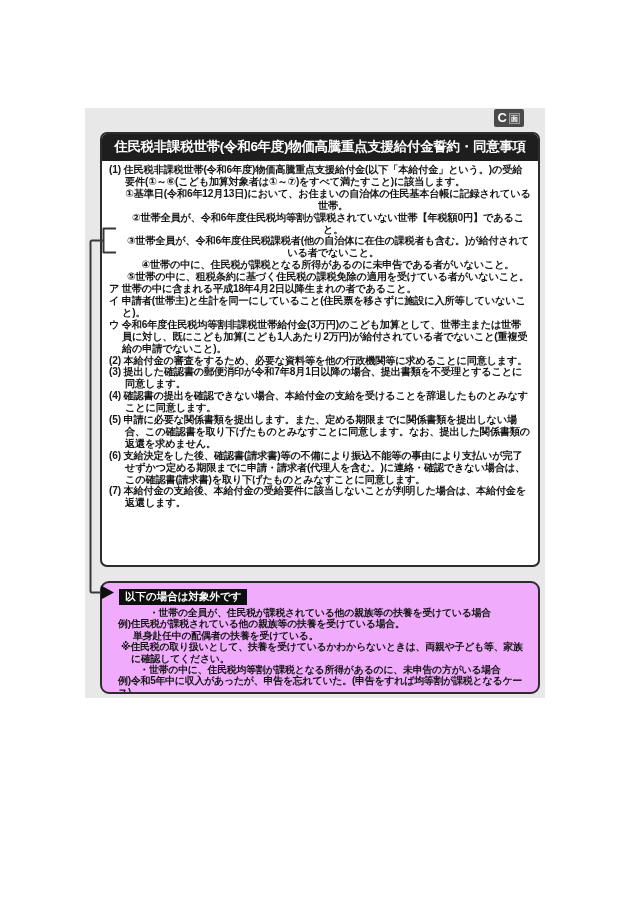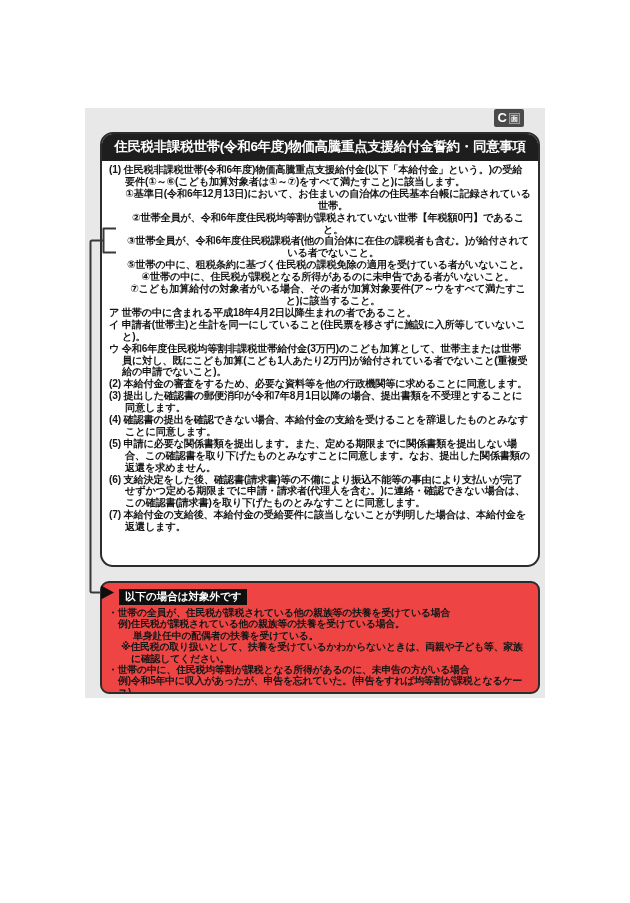--- a/index.html
+++ b/index.html
@@ -13,45 +13,45 @@
   .side-badge {
     position:absolute; top:1px; right:21px; height:18px; padding:0 4px;
     background:#4a4a4a; color:#ffffff; font-weight:bold;
     display:flex; align-items:center; gap:2px; border-radius:2px;
   }
   .side-c { font-size:13px; line-height:18px; }
   .side-men { font-size:7px; line-height:9px; background:#5d5d5d; border:1px solid #9a9a9a; padding:0 1px; }
 
   .main-box {
     position:absolute; left:15px; top:24px; width:440px; height:435px;
-    background:#ffffff; border:2px solid #2c2c2c; border-radius:13px; overflow:hidden;
+    background:#ffffff; border:2px solid #2c2c2c; border-radius:7px; overflow:hidden;
   }
   .box-header {
     height:27px; background:#1e1e1e; color:#ffffff; font-weight:bold;
     font-size:13.5px; line-height:26px; text-align:center; letter-spacing:-0.3px;
   }
   .box-body {
     padding:3px 7px; font-size:10.2px; line-height:11.9px; font-weight:bold;
     color:#161616; letter-spacing:-0.2px; text-align:left;
   }
   .t-num  { padding-left:16px; text-indent:-16px; }
   .t-circ { margin-left:16px; padding-left:10.2px; text-indent:-10.2px;text-align:center; }
   .t-kana { padding-left:13px; text-indent:-13px; }
 
   .bottom-box {
     position:absolute; left:15px; top:473px; width:440px; height:113px;
-    background:#ef4444; border:2px solid #2c2c2c; border-radius:9px;
+    background:#f0abfc; border:2px solid #2c2c2c; border-radius:9px;
     padding:3px 6px 4px; overflow:hidden;
   }
   .bb-badge {
     display:inline-block; margin-left:11px; background:#0e0e0e; color:#ffffff;
     font-size:10.5px; font-weight:bold; padding:1px 6px 2px; line-height:13px;
   }
   .bb-body { margin-top:2px; font-size:9.9px; line-height:11.4px; font-weight:bold; color:#161616; letter-spacing:-0.2px; }
-  .bb-bullet  { padding-left:10px; text-indent:-10px; }
+  .bb-bullet  { padding-left:10px; text-indent:-10px;text-align:center; }
   .bb-example { margin-left:10px; }
   .bb-example2{ margin-left:25px; }
   .bb-note    { margin-left:13px; padding-left:10px; text-indent:-10px; }
   .bb-last    { margin-left:10px; font-size:10px; letter-spacing:-0.3px; }
 
   .connector { position:absolute; left:0; top:0; pointer-events:none; }
 </style>
 </head>
 <body>
 
@@ -63,23 +63,22 @@
       <span class="side-men">面</span>
     </div>
 
     <div class="main-box">
       <div class="box-header">住民税非課税世帯(令和6年度)物価高騰重点支援給付金誓約・同意事項</div>
       <div class="box-body">
         <p class="t-num">(1) 住民税非課税世帯(令和6年度)物価高騰重点支援給付金(以下「本給付金」という。)の受給要件(①～⑥(こども加算対象者は①～⑦)をすべて満たすこと)に該当します。</p>
         <p class="t-circ">①基準日(令和6年12月13日)において、お住まいの自治体の住民基本台帳に記録されている世帯。</p>
         <p class="t-circ">②世帯全員が、令和6年度住民税均等割が課税されていない世帯【年税額0円】であること。</p>
         <p class="t-circ">③世帯全員が、令和6年度住民税課税者(他の自治体に在住の課税者も含む。)が給付されている者でないこと。</p>
+        <p class="t-circ">④世帯の中に、住民税が課税となる所得があるのに未申告である者がいないこと。</p>
         <p class="t-circ">⑤世帯の中に、租税条約に基づく住民税の課税免除の適用を受けている者がいないこと。</p>
-        <p class="t-circ">④世帯の中に、住民税が課税となる所得があるのに未申告である者がいないこと。</p>
-        <p class="t-circ">⑦こども加算給付の対象者がいる場合、その者が加算対象要件(ア～ウをすべて満たすこと)に該当すること。</p>
         <p class="t-kana">ア 世帯の中に含まれる平成18年4月2日以降生まれの者であること。</p>
         <p class="t-kana">イ 申請者(世帯主)と生計を同一にしていること(住民票を移さずに施設に入所等していないこと)。</p>
         <p class="t-kana">ウ 令和6年度住民税均等割非課税世帯給付金(3万円)のこども加算として、世帯主または世帯員に対し、既にこども加算(こども1人あたり2万円)が給付されている者でないこと(重複受給の申請でないこと)。</p>
         <p class="t-num">(2) 本給付金の審査をするため、必要な資料等を他の行政機関等に求めることに同意します。</p>
         <p class="t-num">(3) 提出した確認書の郵便消印が令和7年8月1日以降の場合、提出書類を不受理とすることに同意します。</p>
         <p class="t-num">(4) 確認書の提出を確認できない場合、本給付金の支給を受けることを辞退したものとみなすことに同意します。</p>
         <p class="t-num">(5) 申請に必要な関係書類を提出します。また、定める期限までに関係書類を提出しない場合、この確認書を取り下げたものとみなすことに同意します。なお、提出した関係書類の返還を求めません。</p>
         <p class="t-num">(6) 支給決定をした後、確認書(請求書)等の不備により振込不能等の事由により支払いが完了せずかつ定める期限までに申請・請求者(代理人を含む。)に連絡・確認できない場合は、この確認書(請求書)を取り下げたものとみなすことに同意します。</p>
         <p class="t-num">(7) 本給付金の支給後、本給付金の受給要件に該当しないことが判明した場合は、本給付金を返還します。</p>
       </div>

